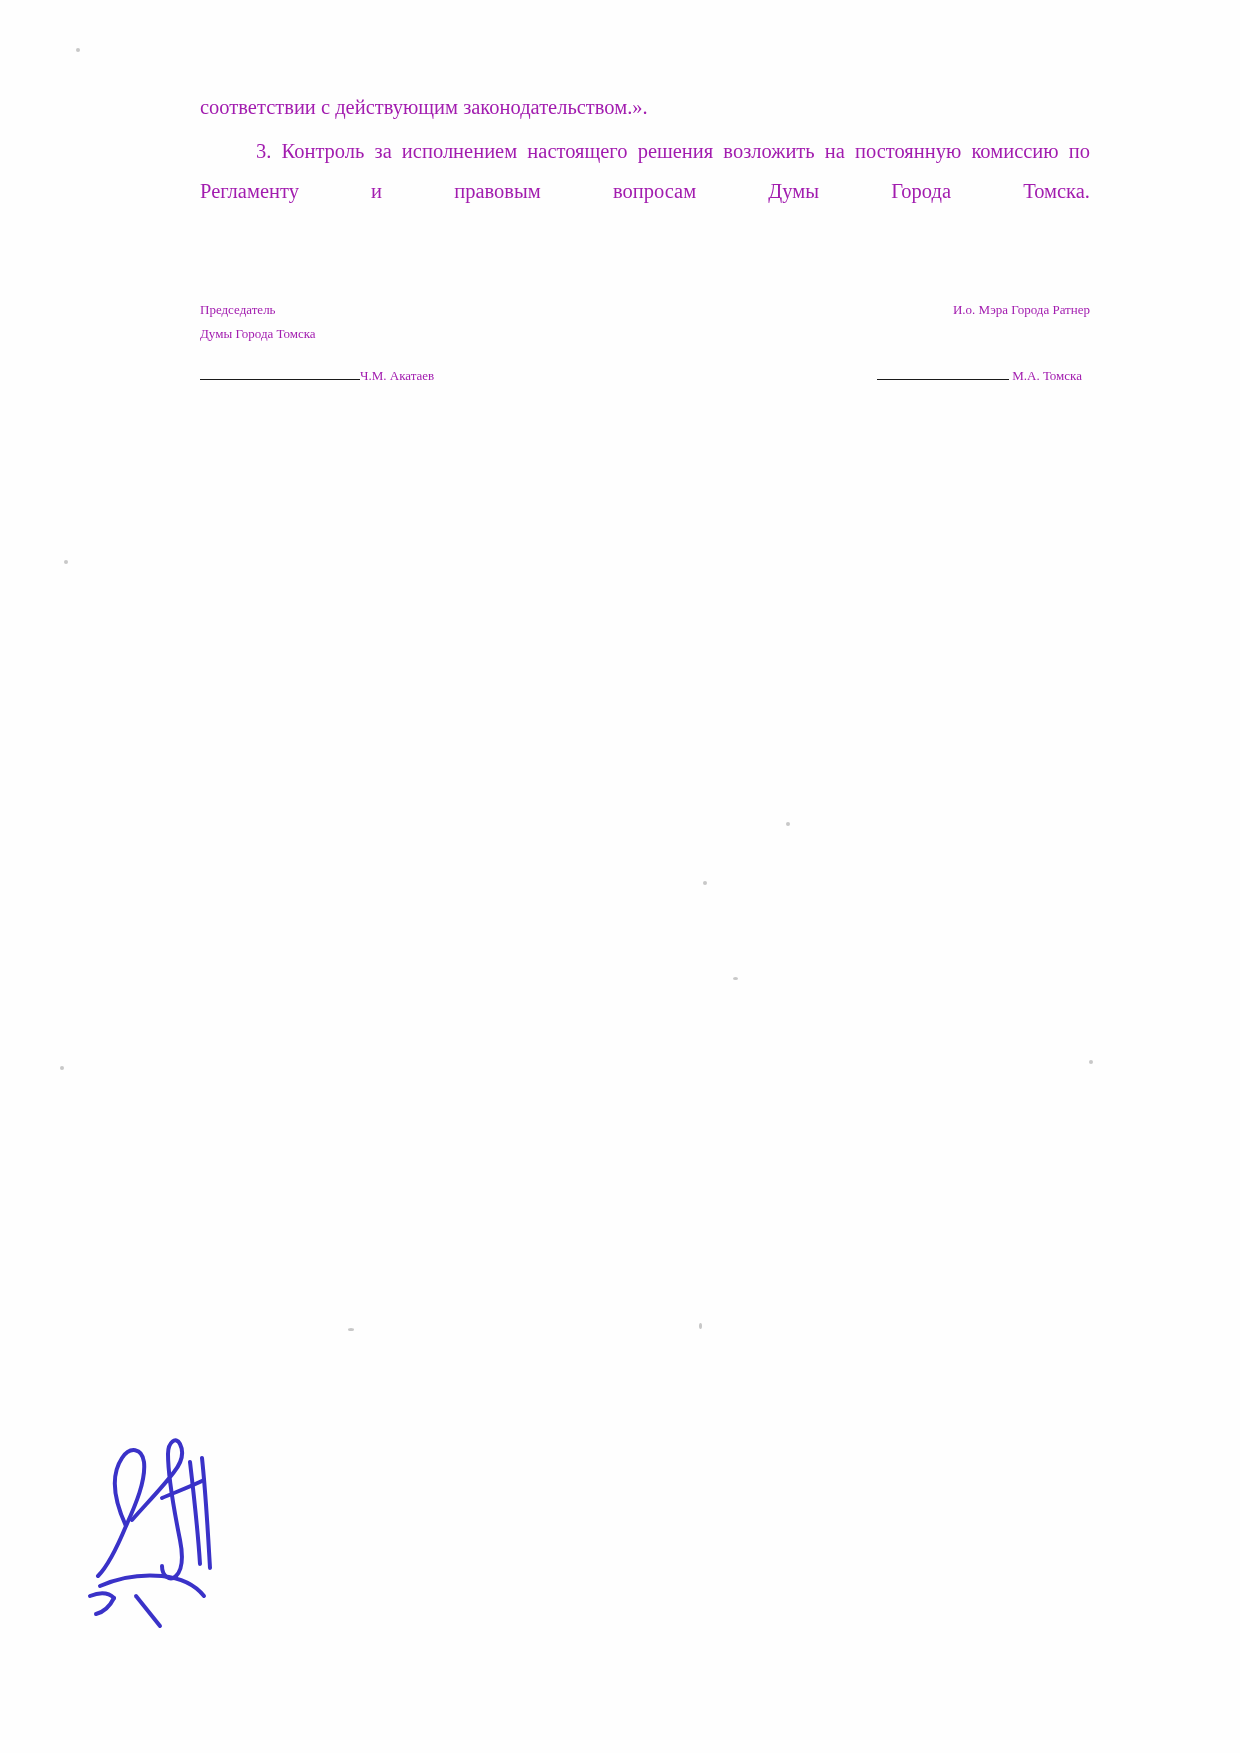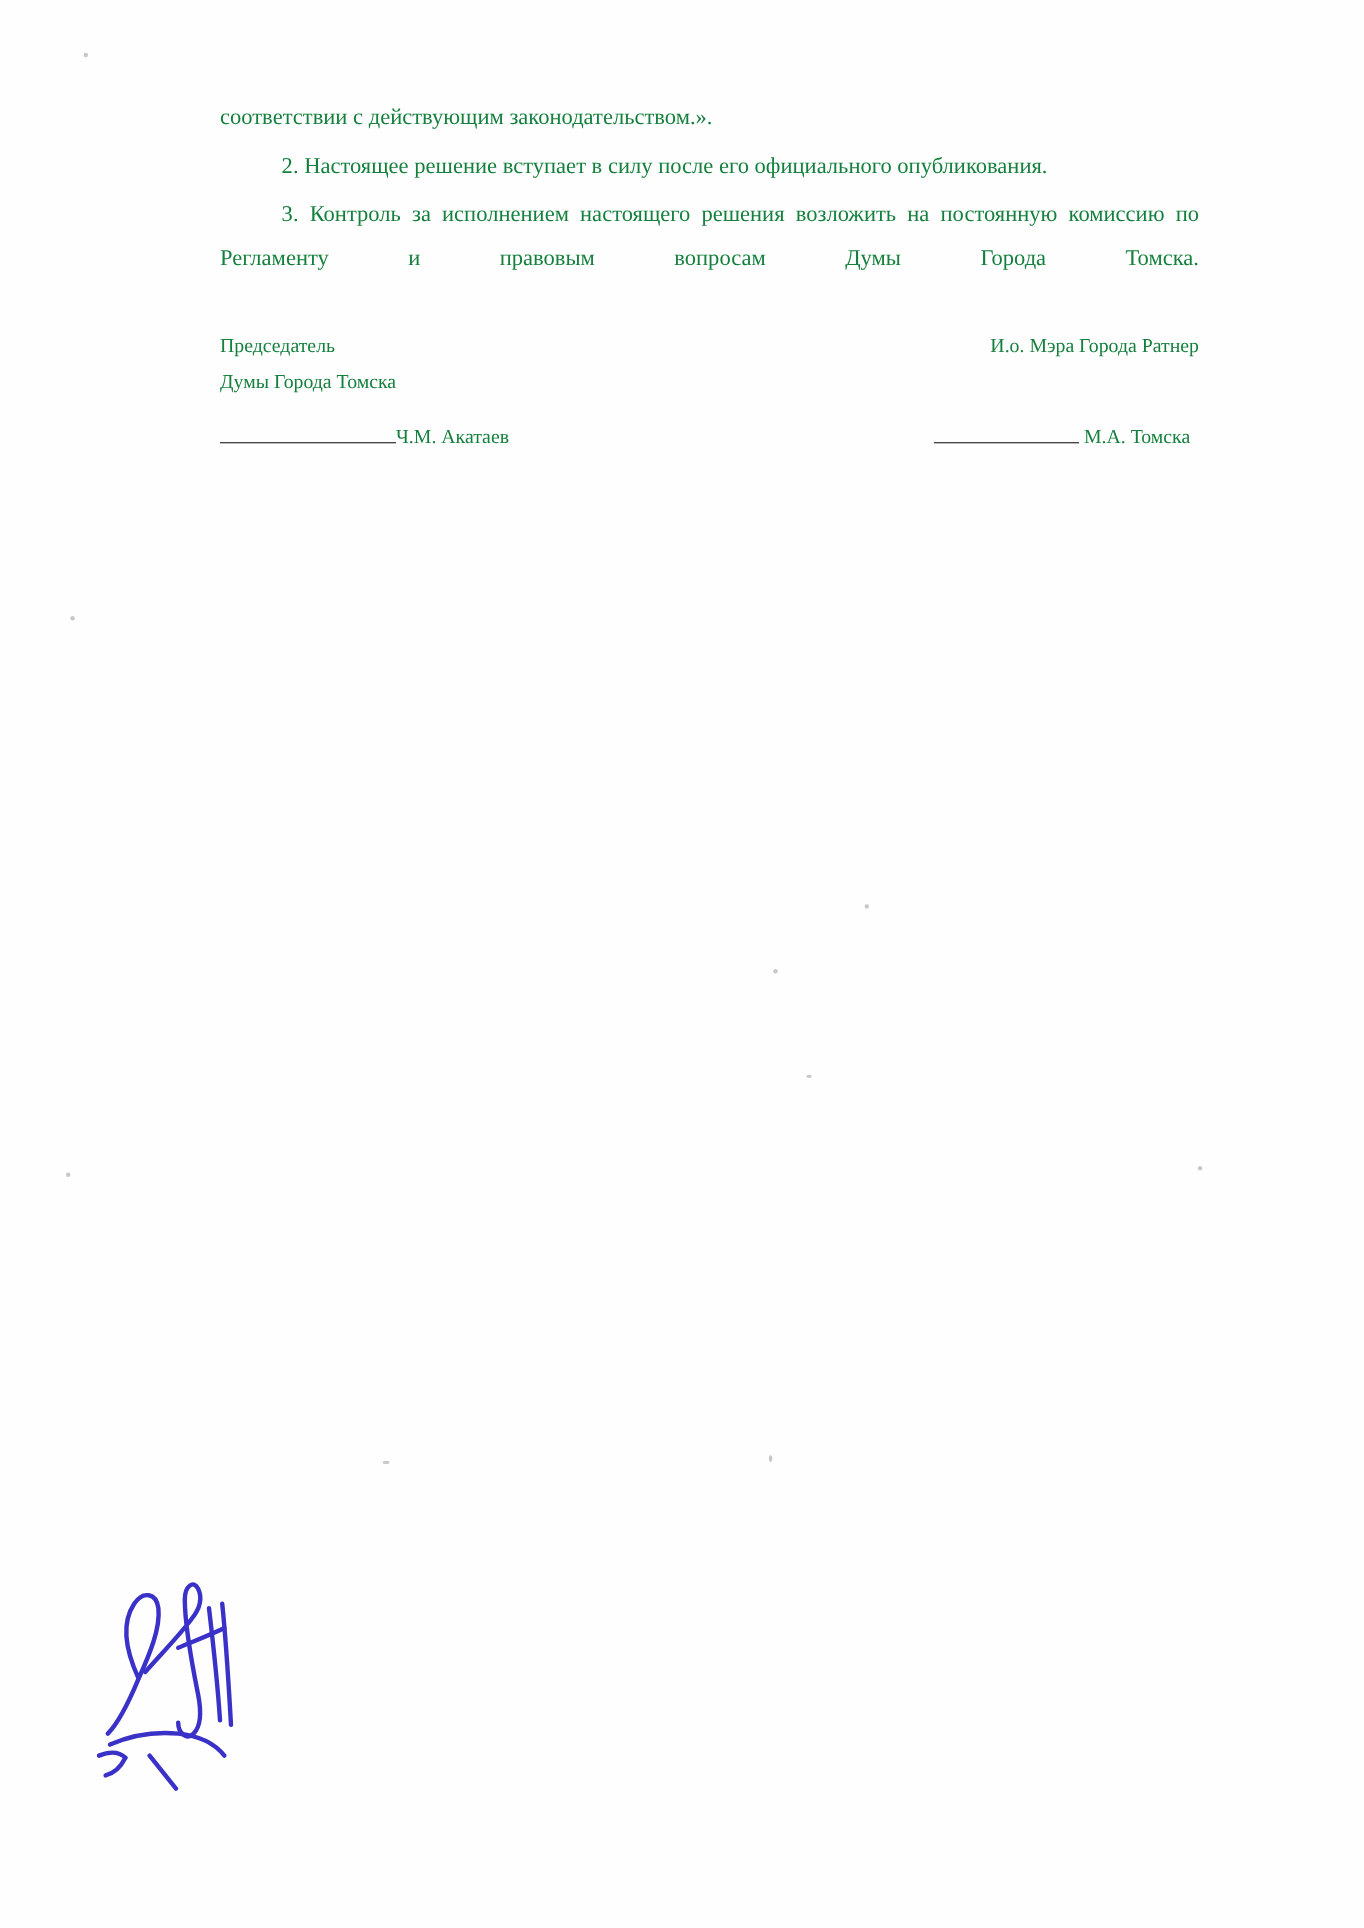--- a/index.html
+++ b/index.html
@@ -7,21 +7,21 @@
     padding: 0;
     background: #ffffff;
   }
   .page {
     position: relative;
     width: 1240px;
     height: 1753px;
     background: #fefefe;
     overflow: hidden;
     font-family: "Liberation Serif", serif;
-    color: #15803d;
+    color: #a21caf;
   }
   .doc-body {
     position: absolute;
     left: 200px;
     top: 88px;
     width: 890px;
   }
   .para {
     font-size: 20.5px;
     line-height: 1.95;
@@ -41,21 +41,21 @@
   .para.justify-spread::after {
     content: "";
     display: inline-block;
     width: 100%;
   }
   .sign-block {
     position: absolute;
     left: 200px;
     top: 298px;
     width: 890px;
-    font-size: 18px;
+    font-size: 13px;
   }
   .sign-row {
     display: flex;
     justify-content: space-between;
     align-items: flex-start;
   }
   .sign-left {
     width: 420px;
   }
   .sign-right {
@@ -100,21 +100,20 @@
   }
 </style>
 </head>
 <body>
 
 <div class="page">
 
   <div class="doc-body">
     <p class="para continuation">соответствии с действующим законодательством.».</p>
 
-    <p class="para indent">2. Настоящее решение вступает в силу после его официального опубликования.</p>
 
     <p class="para indent justify-spread">3. Контроль за исполнением настоящего решения возложить на постоянную комиссию по Регламенту и правовым вопросам Думы Города Томска.</p>
   </div>
 
   <div class="sign-block">
     <div class="sign-row">
       <div class="sign-left">
         <div class="sign-line">Председатель</div>
         <div class="sign-line">Думы Города Томска</div>
       </div>

